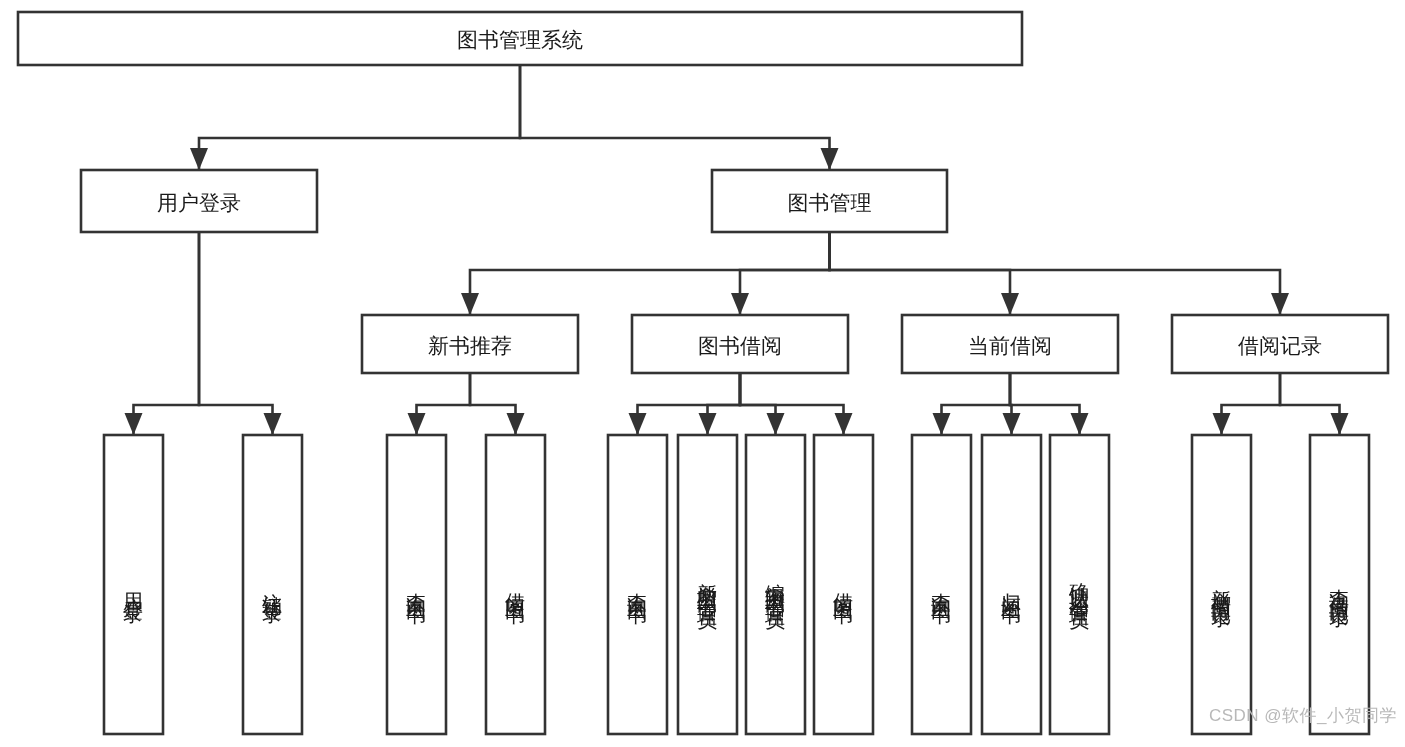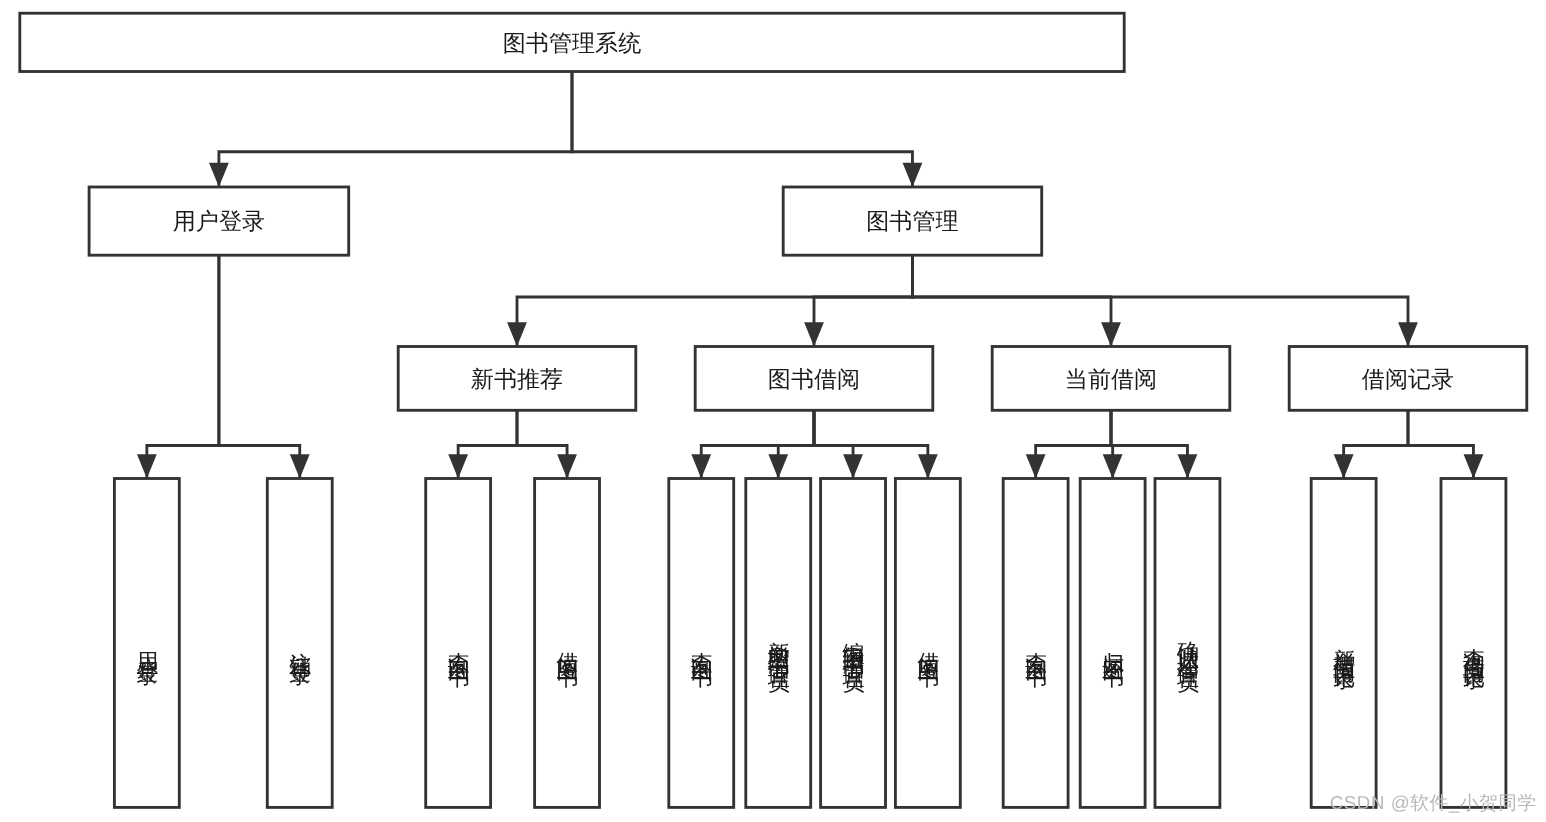--- a/index.html
+++ b/index.html
@@ -57,21 +57,21 @@
     font-family: "Liberation Sans", "DejaVu Sans", sans-serif;
     font-size: 20px;
     line-height: 1.0;
     color: #1a1a1a;
     letter-spacing: 4px;
     white-space: nowrap;
   }
   .watermark {
     position: absolute;
     right: 8px;
-    bottom: 6px;
+    bottom: 20px;
     font-family: "Liberation Sans", "DejaVu Sans", sans-serif;
     font-size: 17px;
     color: #b8b8b8;
     letter-spacing: 0.5px;
     white-space: nowrap;
   }
 </style>
 </head>
 <body>
 

